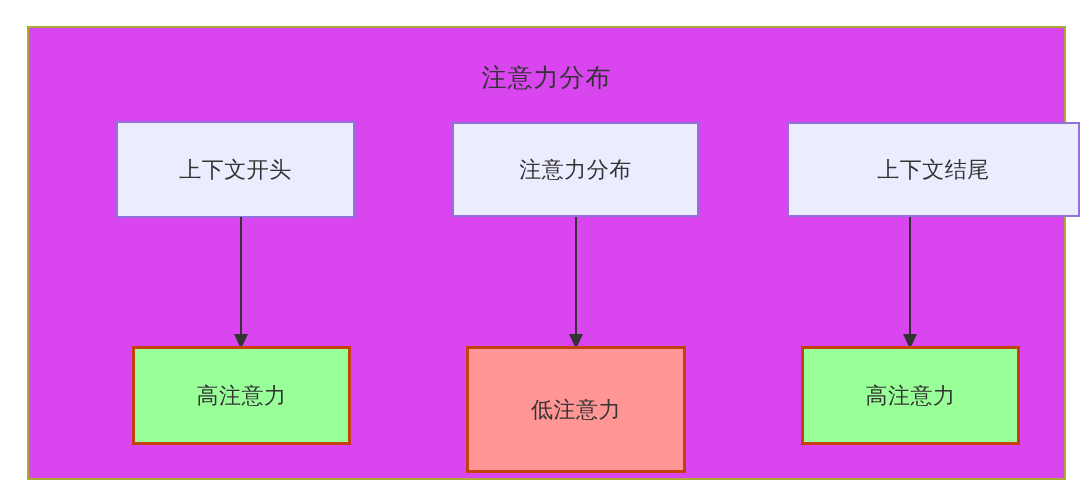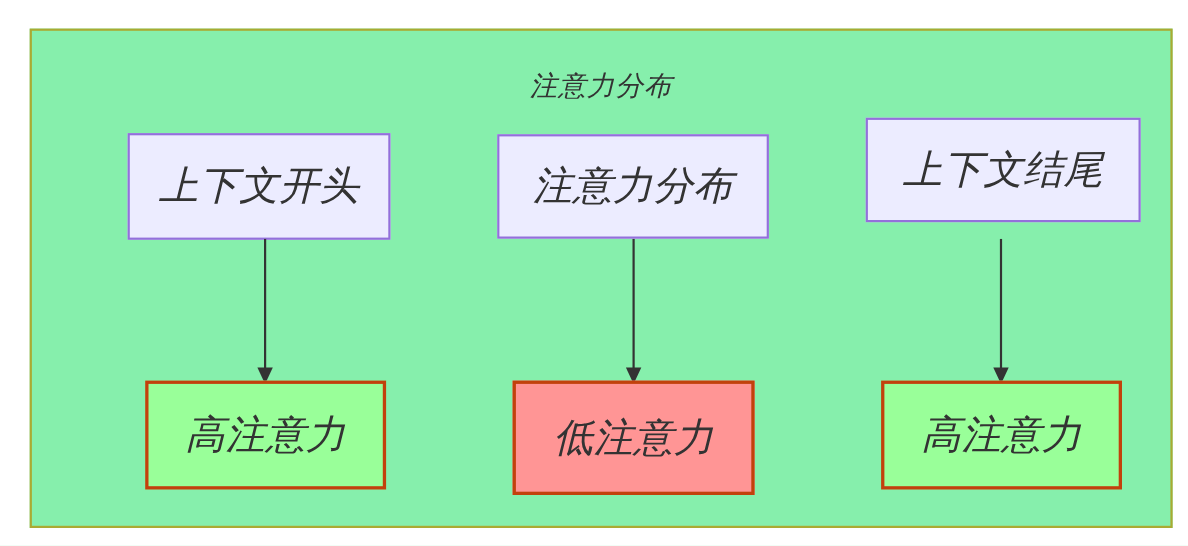--- a/index.html
+++ b/index.html
@@ -15,61 +15,60 @@
     background: #ffffff;
     overflow: hidden;
   }
   .container {
     position: absolute;
     left: 27px;
     top: 26px;
     width: 1039px;
     height: 454px;
     box-sizing: border-box;
-    background: #86efac;
+    background: #d946ef;
     border: 2px solid #aaaa33;
-    font-style: italic;
   }
   .diagram-title {
     position: absolute;
     left: 0;
     top: 33px;
     width: 100%;
     text-align: center;
     font-size: 25px;
     letter-spacing: 1px;
     color: #333333;
   }
   .node {
     position: absolute;
     box-sizing: border-box;
     display: flex;
     align-items: center;
     justify-content: center;
-    font-size: 36px;
+    font-size: 22px;
     letter-spacing: 0.5px;
     color: #333333;
     text-align: center;
   }
   .node-src {
     background: #ececff;
     border: 2px solid #9370db;
   }
   .node-tgt {
     border: 3px solid #c2410c;
   }
   .tgt-high { background: #99ff99; }
   .tgt-low  { background: #ff9595; }
 
   .src-1 { left: 87px;  top: 93px; width: 239px; height: 97px; }
   .src-2 { left: 423px; top: 94px; width: 247px; height: 95px; }
-  .src-3 { left: 758px; top: 79px; width: 250px; height: 95px; }
+  .src-3 { left: 758px; top: 94px; width: 293px; height: 95px; }
 
   .tgt-1 { left: 103px; top: 318px; width: 219px; height: 99px; }
-  .tgt-2 { left: 437px; top: 318px; width: 220px; height: 104px; }
+  .tgt-2 { left: 437px; top: 318px; width: 220px; height: 127px; }
   .tgt-3 { left: 772px; top: 318px; width: 219px; height: 99px; }
 
   .arrow {
     position: absolute;
     top: 189px;
     width: 20px;
     height: 132px;
   }
   .arrow-1 { left: 202px; }
   .arrow-2 { left: 537px; }

